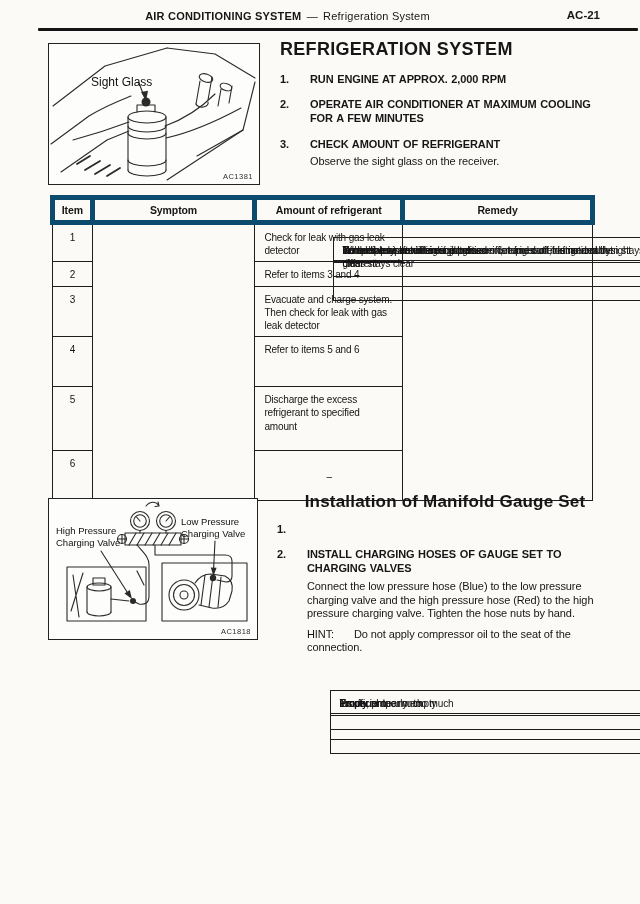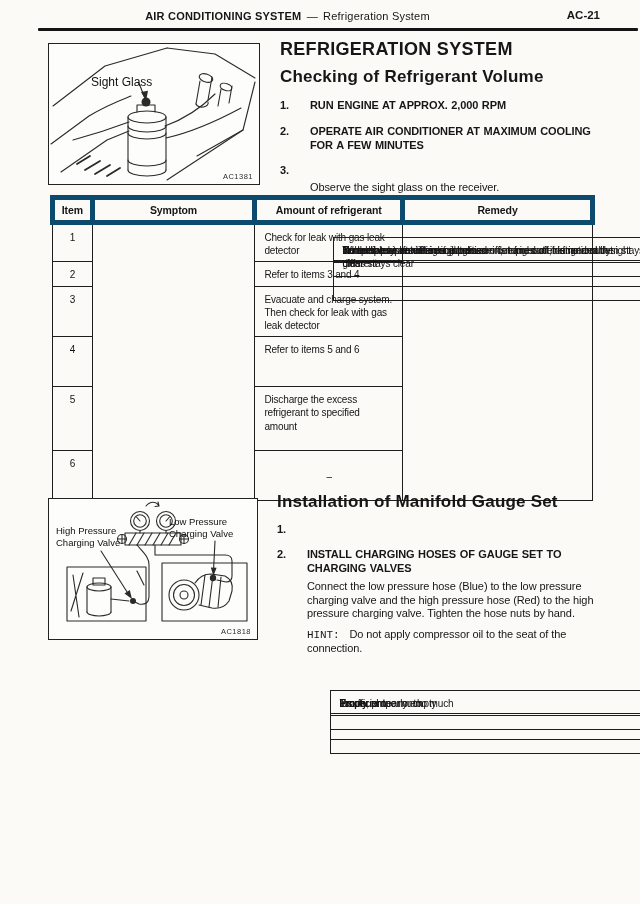--- a/index.html
+++ b/index.html
@@ -23,37 +23,37 @@
   .hdr-rule { position:absolute; top:28px; left:38px; width:600px; height:2.5px; background:#141414; border-radius:1px; }
 
   
   .fig { position:absolute; border:1.3px solid #222; background:#fdfdfb; }
   .fig1 { left:48px; top:43px; width:212px; height:142px; }
   .fig2 { left:48px; top:498px; width:210px; height:142px; }
   .fig svg { position:absolute; left:0; top:0; }
   .fig-label { position:absolute; font-size:12px; line-height:1.25; color:#111; }
   .sight-glass-label { left:42px; top:31px; white-space:nowrap; }
   .hp-label { left:7px; top:26px; width:74px; font-size:9.5px; }
-  .lp-label { left:120px; top:17px; width:78px; font-size:9.5px; }
+  .lp-label { left:132px; top:17px; width:78px; font-size:9.5px; }
   .fig-code { position:absolute; right:6px; bottom:3px; font-size:7.5px; letter-spacing:.5px; color:#2d2d2d; }
 
   
   .col1 { position:absolute; left:280px; top:39px; width:324px; }
   .col2 { position:absolute; left:277px; top:492px; width:336px; }
   h1.sec-title { font-size:18px; font-weight:bold; letter-spacing:.3px; line-height:1.15; }
   h2.sec-sub   { font-size:17px; font-weight:bold; letter-spacing:.2px; margin-top:7px; line-height:1.15; }
-  h2.sec-title2{ font-size:17px; font-weight:bold; letter-spacing:.2px; line-height:1.2; }
+  h2.sec-title2{ font-size:17px; font-weight:bold; letter-spacing:.2px; line-height:1.2;text-align:center; }
   .steps { margin-top:12px; }
   .col2 .steps { margin-top:10px; }
   .step { display:flex; margin-bottom:11px; }
   .step-num { width:30px; flex:0 0 30px; font-weight:bold; font-size:11px; line-height:1.3; }
   .step-bold { font-weight:bold; font-size:11px; line-height:1.3; letter-spacing:-.1px; word-spacing:.06em; }
   .step-body { margin:4px 0 0 30px; font-size:11px; line-height:1.23; letter-spacing:-.1px; }
   .hint { margin:7px 0 0 30px; font-size:11px; line-height:1.23; letter-spacing:-.1px; }
-  .hint-label { padding-right:10px;font-family:Liberation Mono, monospace; }
+  .hint-label { padding-right:20px; }
 
   
   table.symptom-table {
     position:absolute; left:50px; top:195px; width:545px;
     border-collapse:collapse; border:1.6px solid #1d1d1d;
     font-size:10px; color:#141414;
   }
   .symptom-table th {
     border:5px solid #0c4a6e; font-size:10.5px; font-weight:bold;
     height:25px; text-align:center; padding:2px 4px; letter-spacing:-.1px;
@@ -119,32 +119,32 @@
       </g>
       <circle class="ink-fill" cx="97" cy="58" r="4.5"></circle>
       <polygon class="ink-fill" points="97,57 92,48 99,46.8"></polygon>
     </svg>
     <div class="fig-label sight-glass-label">Sight Glass</div>
     <div class="fig-code">AC1381</div>
   </figure>
 
   <section class="col1">
     <h1 class="sec-title">REFRIGERATION SYSTEM</h1>
-    <h2 class="sec-sub">Checking of Refrigerant Volume</h2>
     <div class="steps">
       <div class="step">
         <span class="step-num">1.</span>
         <span class="step-bold">RUN ENGINE AT APPROX. 2,000 RPM</span>
       </div>
       <div class="step">
         <span class="step-num">2.</span>
         <span class="step-bold">OPERATE AIR CONDITIONER AT MAXIMUM COOLING FOR A FEW MINUTES</span>
       </div>
       <div class="step" style="margin-bottom:0">
         <span class="step-num">3.</span>
+        <span class="step-bold">CHECK AMOUNT OF REFRIGERANT</span>
       </div>
       <div class="step-body">Observe the sight glass on the receiver.</div>
     </div>
   </section>
 
   <table class="symptom-table">
     <thead>
       <tr>
         <th class="w0">Item</th>
         <th class="w1">Symptom</th>

